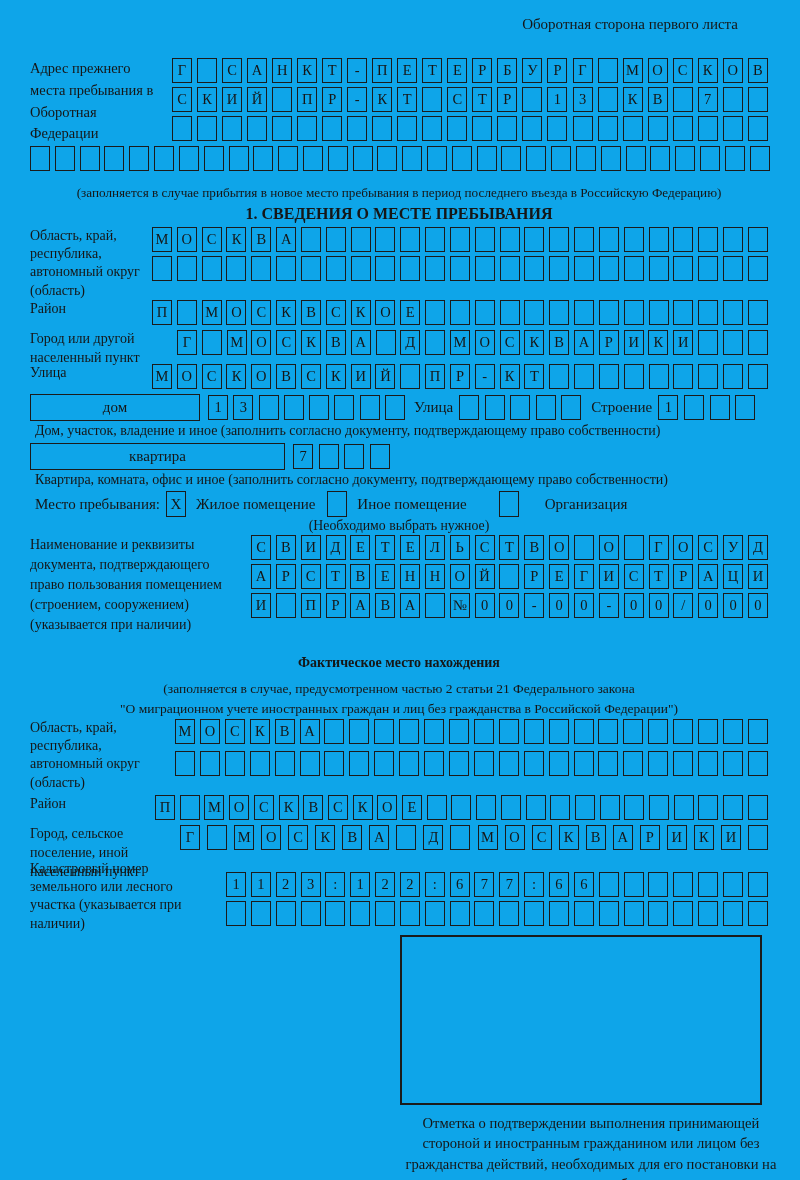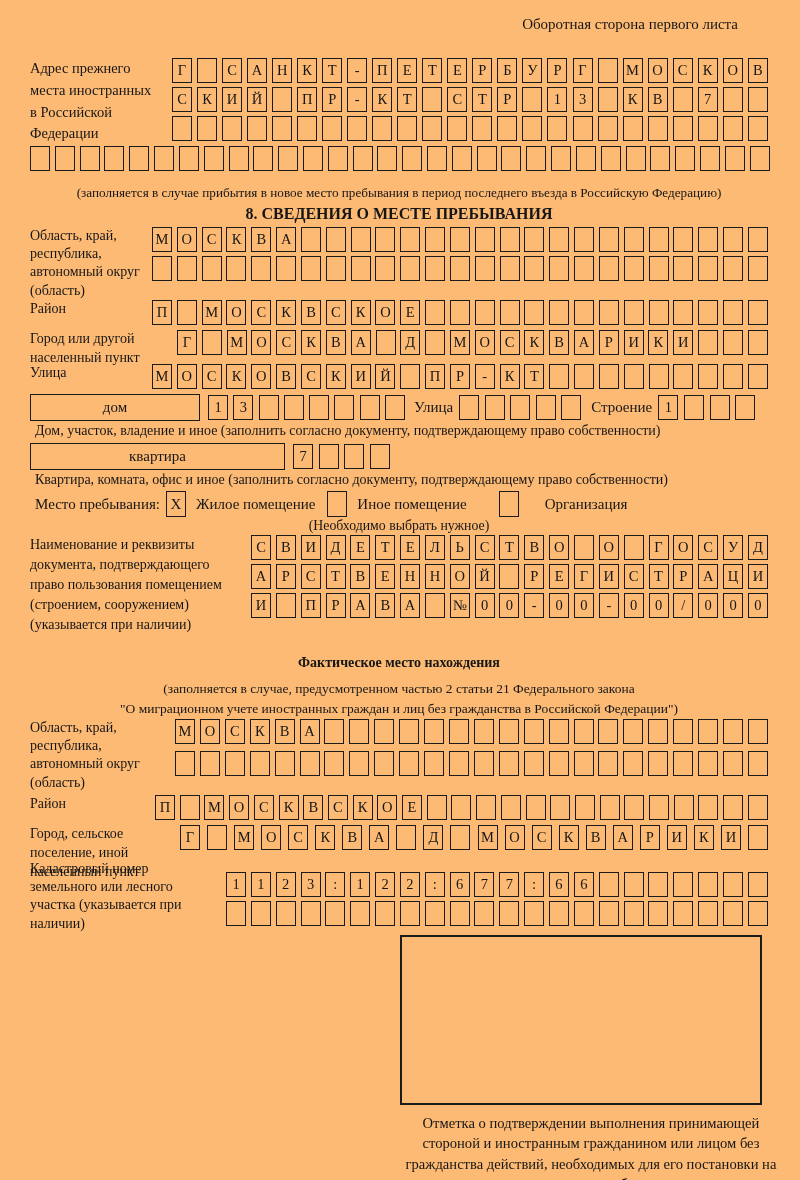--- a/index.html
+++ b/index.html
@@ -1,17 +1,17 @@
 <!DOCTYPE html>
 <html><head>
 <meta charset="utf-8">
 <style>
   html,body{margin:0;padding:0;background:#ffffff;}
   .page{
-    position:relative;width:800px;height:1180px;margin:0 auto;background:#fdba74;
+    position:relative;width:800px;height:1180px;margin:0 auto;background:#0ea5e9;
     font-family:"Liberation Serif","DejaVu Serif",serif;color:#161616;
     padding:0 32px 0 30px;box-sizing:border-box;overflow:hidden;
   }
   .corner{margin-top:16px;height:18px;text-align:right;padding-right:30px;font-size:15px;}
   .row{display:flex;align-items:flex-start;}
   .lab{font-size:14px;line-height:1.3;box-sizing:border-box;}
   .lab-prev{flex:0 0 142px;padding-right:16px;font-size:14.5px;line-height:1.5;}
   .lab-122{flex:0 0 122px;padding-right:6px;}
   .lab-147{flex:0 0 147px;padding-right:6px;line-height:1.35;}
   .lab-145{flex:0 0 145px;padding-right:6px;}
@@ -41,21 +41,21 @@
   .hb{overflow:visible;}
 </style>
 </head>
 <body>
 
 <div class="page">
 
   <div class="corner">Оборотная сторона первого листа</div>
 
   <div class="row hb" style="margin-top:24px;height:86px;">
-    <div class="lab lab-prev">Адрес прежнего места иностранных в Российской Федерации</div>
+    <div class="lab lab-prev">Адрес прежнего места пребывания в Оборотная Федерации</div>
     <div class="stack g4">
       <div class="cells c24">
           <span class="cell">Г</span>
           <span class="cell"></span>
           <span class="cell">С</span>
           <span class="cell">А</span>
           <span class="cell">Н</span>
           <span class="cell">К</span>
           <span class="cell">Т</span>
           <span class="cell">-</span>
@@ -157,21 +157,21 @@
       <span class="cell"></span>
       <span class="cell"></span>
       <span class="cell"></span>
       <span class="cell"></span>
       <span class="cell"></span>
       <span class="cell"></span>
       <span class="cell"></span>
     </div>
   <div class="note-c hb" style="margin-top:14px;height:16px;">(заполняется в случае прибытия в новое место пребывания в период последнего въезда в Российскую Федерацию)</div>
 
-  <div class="h-main hb" style="margin-top:4px;height:22px;">8. СВЕДЕНИЯ О МЕСТЕ ПРЕБЫВАНИЯ</div>
+  <div class="h-main hb" style="margin-top:4px;height:22px;">1. СВЕДЕНИЯ О МЕСТЕ ПРЕБЫВАНИЯ</div>
 
   <div class="row hb" style="height:73px;">
     <div class="lab lab-122">Область, край, республика, автономный округ (область)</div>
     <div class="stack g4">
       <div class="cells c25">
           <span class="cell">М</span>
           <span class="cell">О</span>
           <span class="cell">С</span>
           <span class="cell">К</span>
           <span class="cell">В</span>

